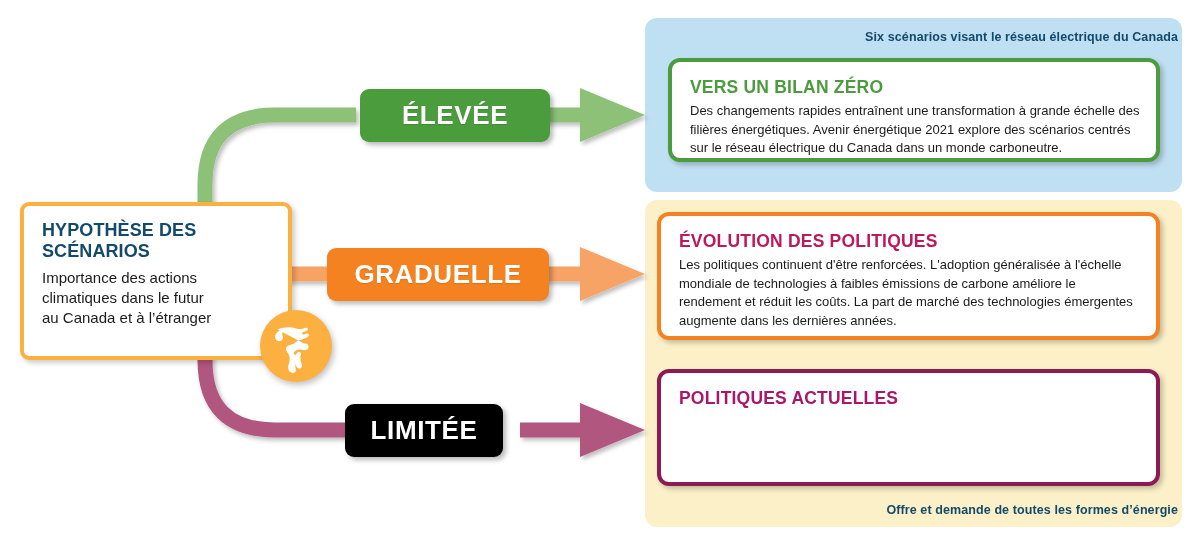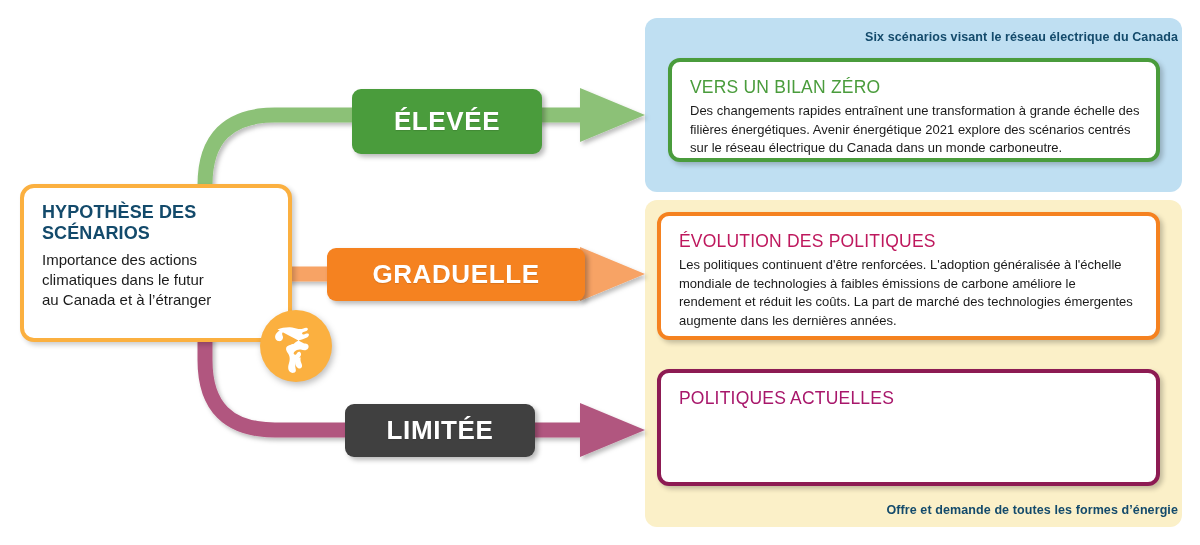--- a/index.html
+++ b/index.html
@@ -48,21 +48,21 @@
   .card {
     position: absolute;
     background: #ffffff;
     border-radius: 12px;
     border: 4px solid #000;
     box-shadow: 3px 3px 5px rgba(0,0,0,.22);
     padding: 12px 16px 12px 18px;
   }
   .card-title {
     font-size: 17.5px;
-    font-weight: normal;
+    font-weight: bold;
     letter-spacing: .2px;
     margin: 4px 0 5px 0;
     line-height: 1.1;
   }
   .card-body {
     font-size: 13px;
     line-height: 1.42;
     color: #1b1b1b;
   }
 
@@ -71,24 +71,24 @@
 
   #card-orange { left: 657px; top: 212px; width: 503px; height: 128px; border-color: #f58220; }
   #card-orange .card-title { color: #be185d; }
 
   #card-purple { left: 657px; top: 369px; width: 503px; height: 117px; border-color: #8d1b53; }
   #card-purple .card-title { color: #a8176b; }
 
   
   #left-panel {
     position: absolute;
-    left: 20px; top: 184px; width: 272px; height: 158px;
+    left: 20px; top: 202px; width: 272px; height: 158px;
     background: #ffffff;
     border: 4px solid #fbb040;
-    border-radius: 14px;
+    border-radius: 9px;
     box-shadow: 3px 3px 5px rgba(0,0,0,.20);
     padding: 14px 16px 10px 18px;
     z-index: 6;
   }
   #left-title {
     color: #134a6b;
     font-size: 18px;
     font-weight: bold;
     line-height: 1.16;
     letter-spacing: .1px;
@@ -124,23 +124,23 @@
     font-size: 26px;
     font-weight: bold;
     letter-spacing: .6px;
     display: flex;
     align-items: center;
     justify-content: center;
     box-shadow: 3px 3px 5px rgba(0,0,0,.28);
     z-index: 7;
     text-shadow: 0 1px 1px rgba(0,0,0,.12);
   }
-  #pill-high     { left: 352px; top: 89px;  width: 190px; height: 65px; background: #4a9c3c; }
-  #pill-gradual  { left: 327px; top: 248px; width: 258px; height: 53px; background: #f58220; }
-  #pill-limited  { left: 345px; top: 404px; width: 190px; height: 53px; background: #404040; }
+  #pill-high     { left: 360px; top: 89px;  width: 190px; height: 53px; background: #4a9c3c; }
+  #pill-gradual  { left: 327px; top: 248px; width: 222px; height: 53px; background: #f58220; }
+  #pill-limited  { left: 345px; top: 404px; width: 158px; height: 53px; background: #000000; }
 </style>
 </head>
 <body>
 
 <div id="stage">
 
   <div class="bg-panel" id="panel-blue"></div>
   <div class="bg-panel" id="panel-cream"></div>
 
   <svg id="connectors" viewBox="0 0 1200 545">

